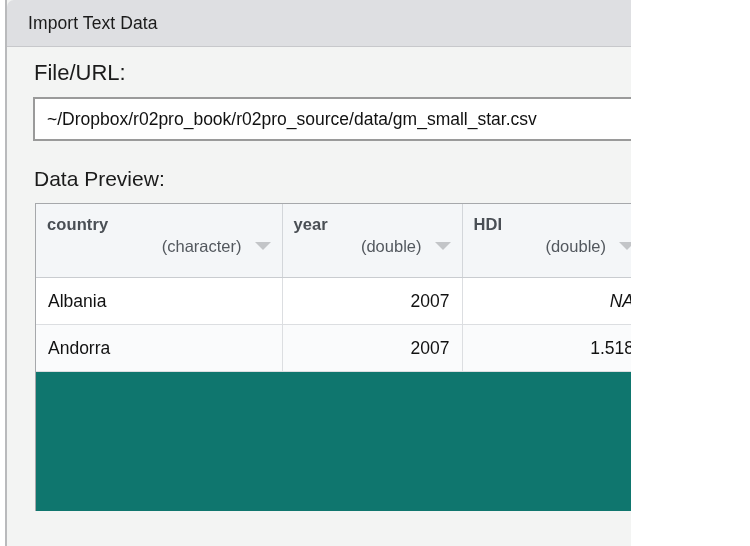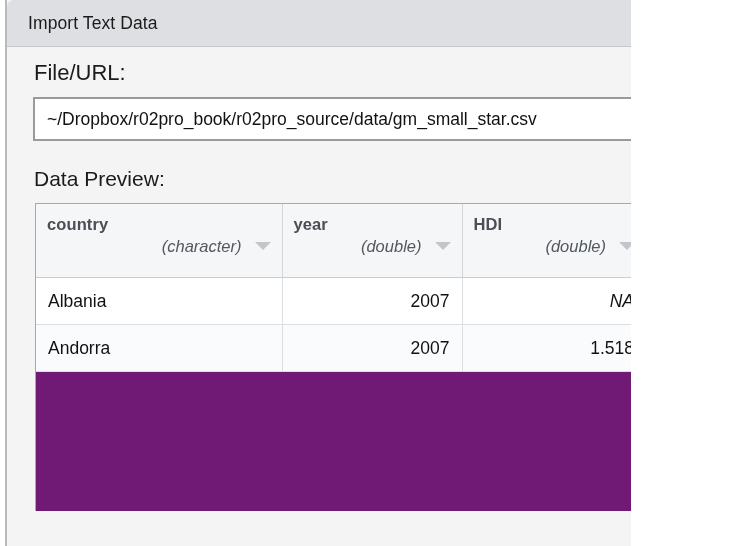--- a/index.html
+++ b/index.html
@@ -82,21 +82,21 @@
   }
 
   
   .table-wrap {
     margin-left: 28px;
     margin-top: 12px;
     width: 612px;
     border: 1px solid #a6a8ab;
     border-bottom: none;
     box-sizing: border-box;
-    background: #701a75;
+    background: #0f766e;
     overflow: hidden;
     height: 308px;
   }
   table.preview {
     border-collapse: collapse;
     width: 100%;
     table-layout: fixed;
   }
   table.preview col.c-country { width: 246px; }
   table.preview col.c-year    { width: 180px; }
@@ -125,21 +125,20 @@
   }
   .col-type-row {
     display: flex;
     align-items: center;
     justify-content: flex-end;
     margin-top: 3px;
     gap: 13px;
   }
   .col-type {
     font-size: 16.5px;
-    font-style: italic;
     color: #53585e;
     text-align: center;
   }
   .caret {
     width: 0;
     height: 0;
     border-left: 8px solid transparent;
     border-right: 8px solid transparent;
     border-top: 8px solid #c3c5c8;
     flex: 0 0 auto;

